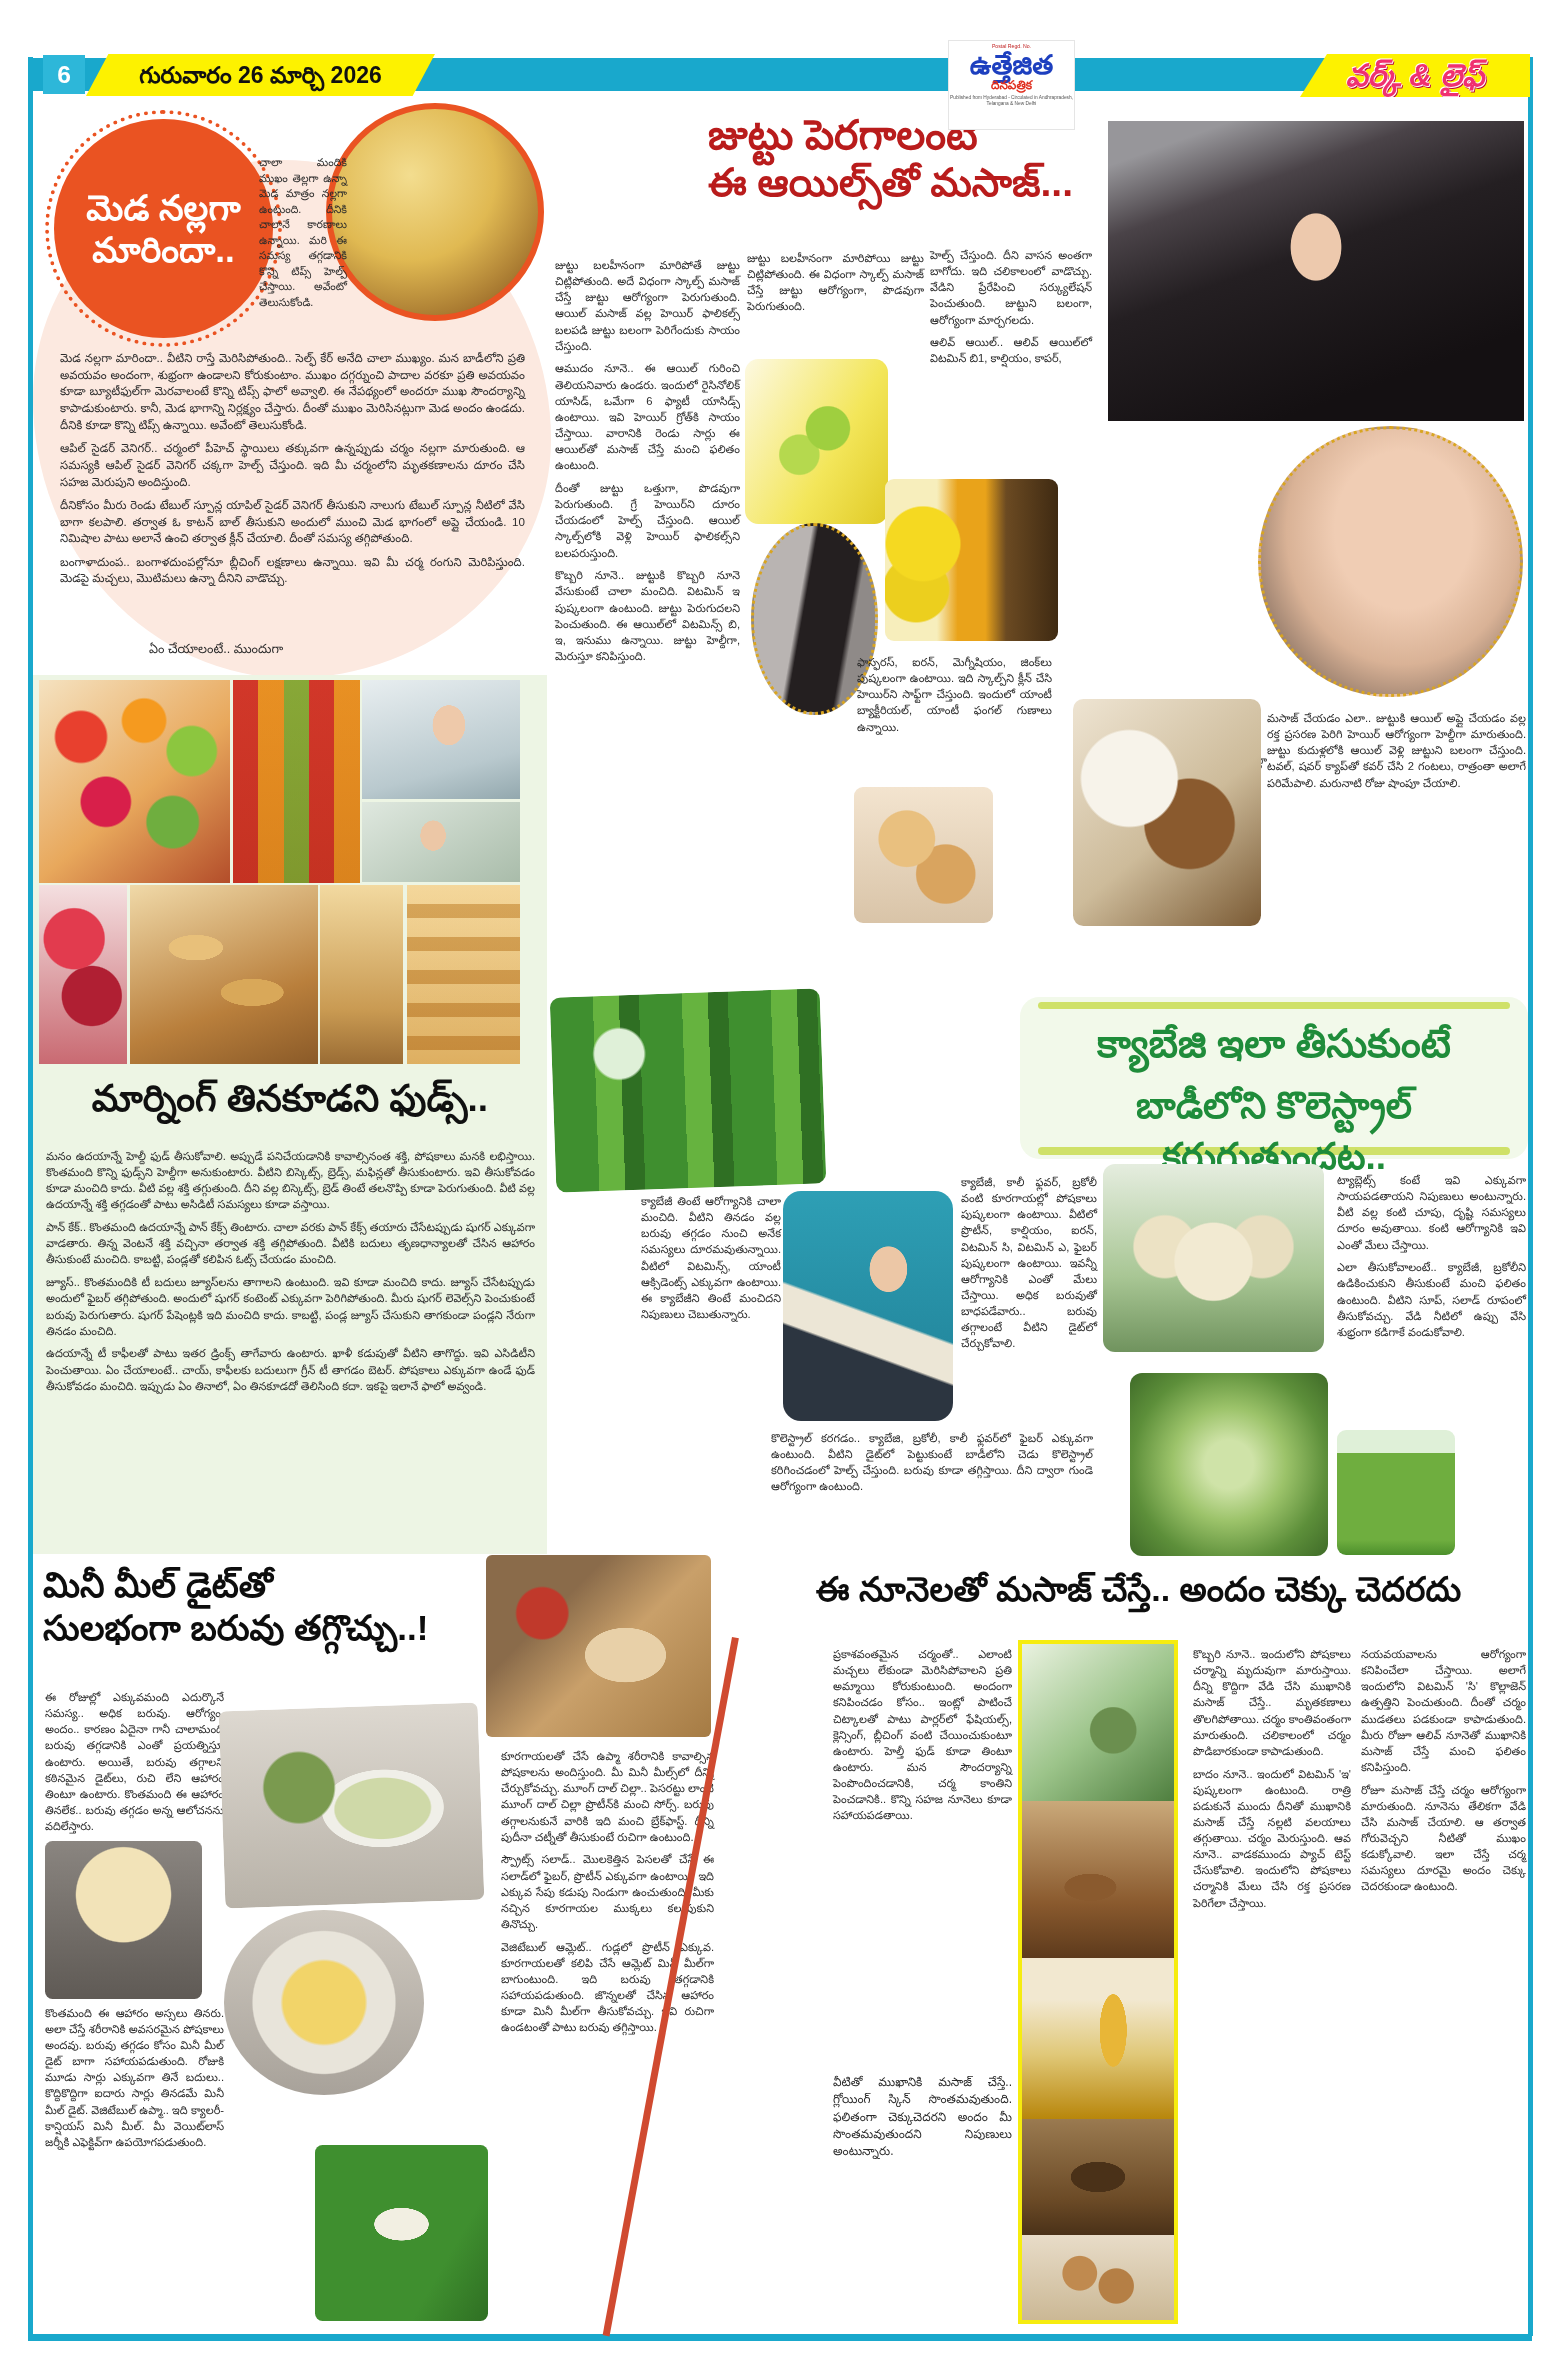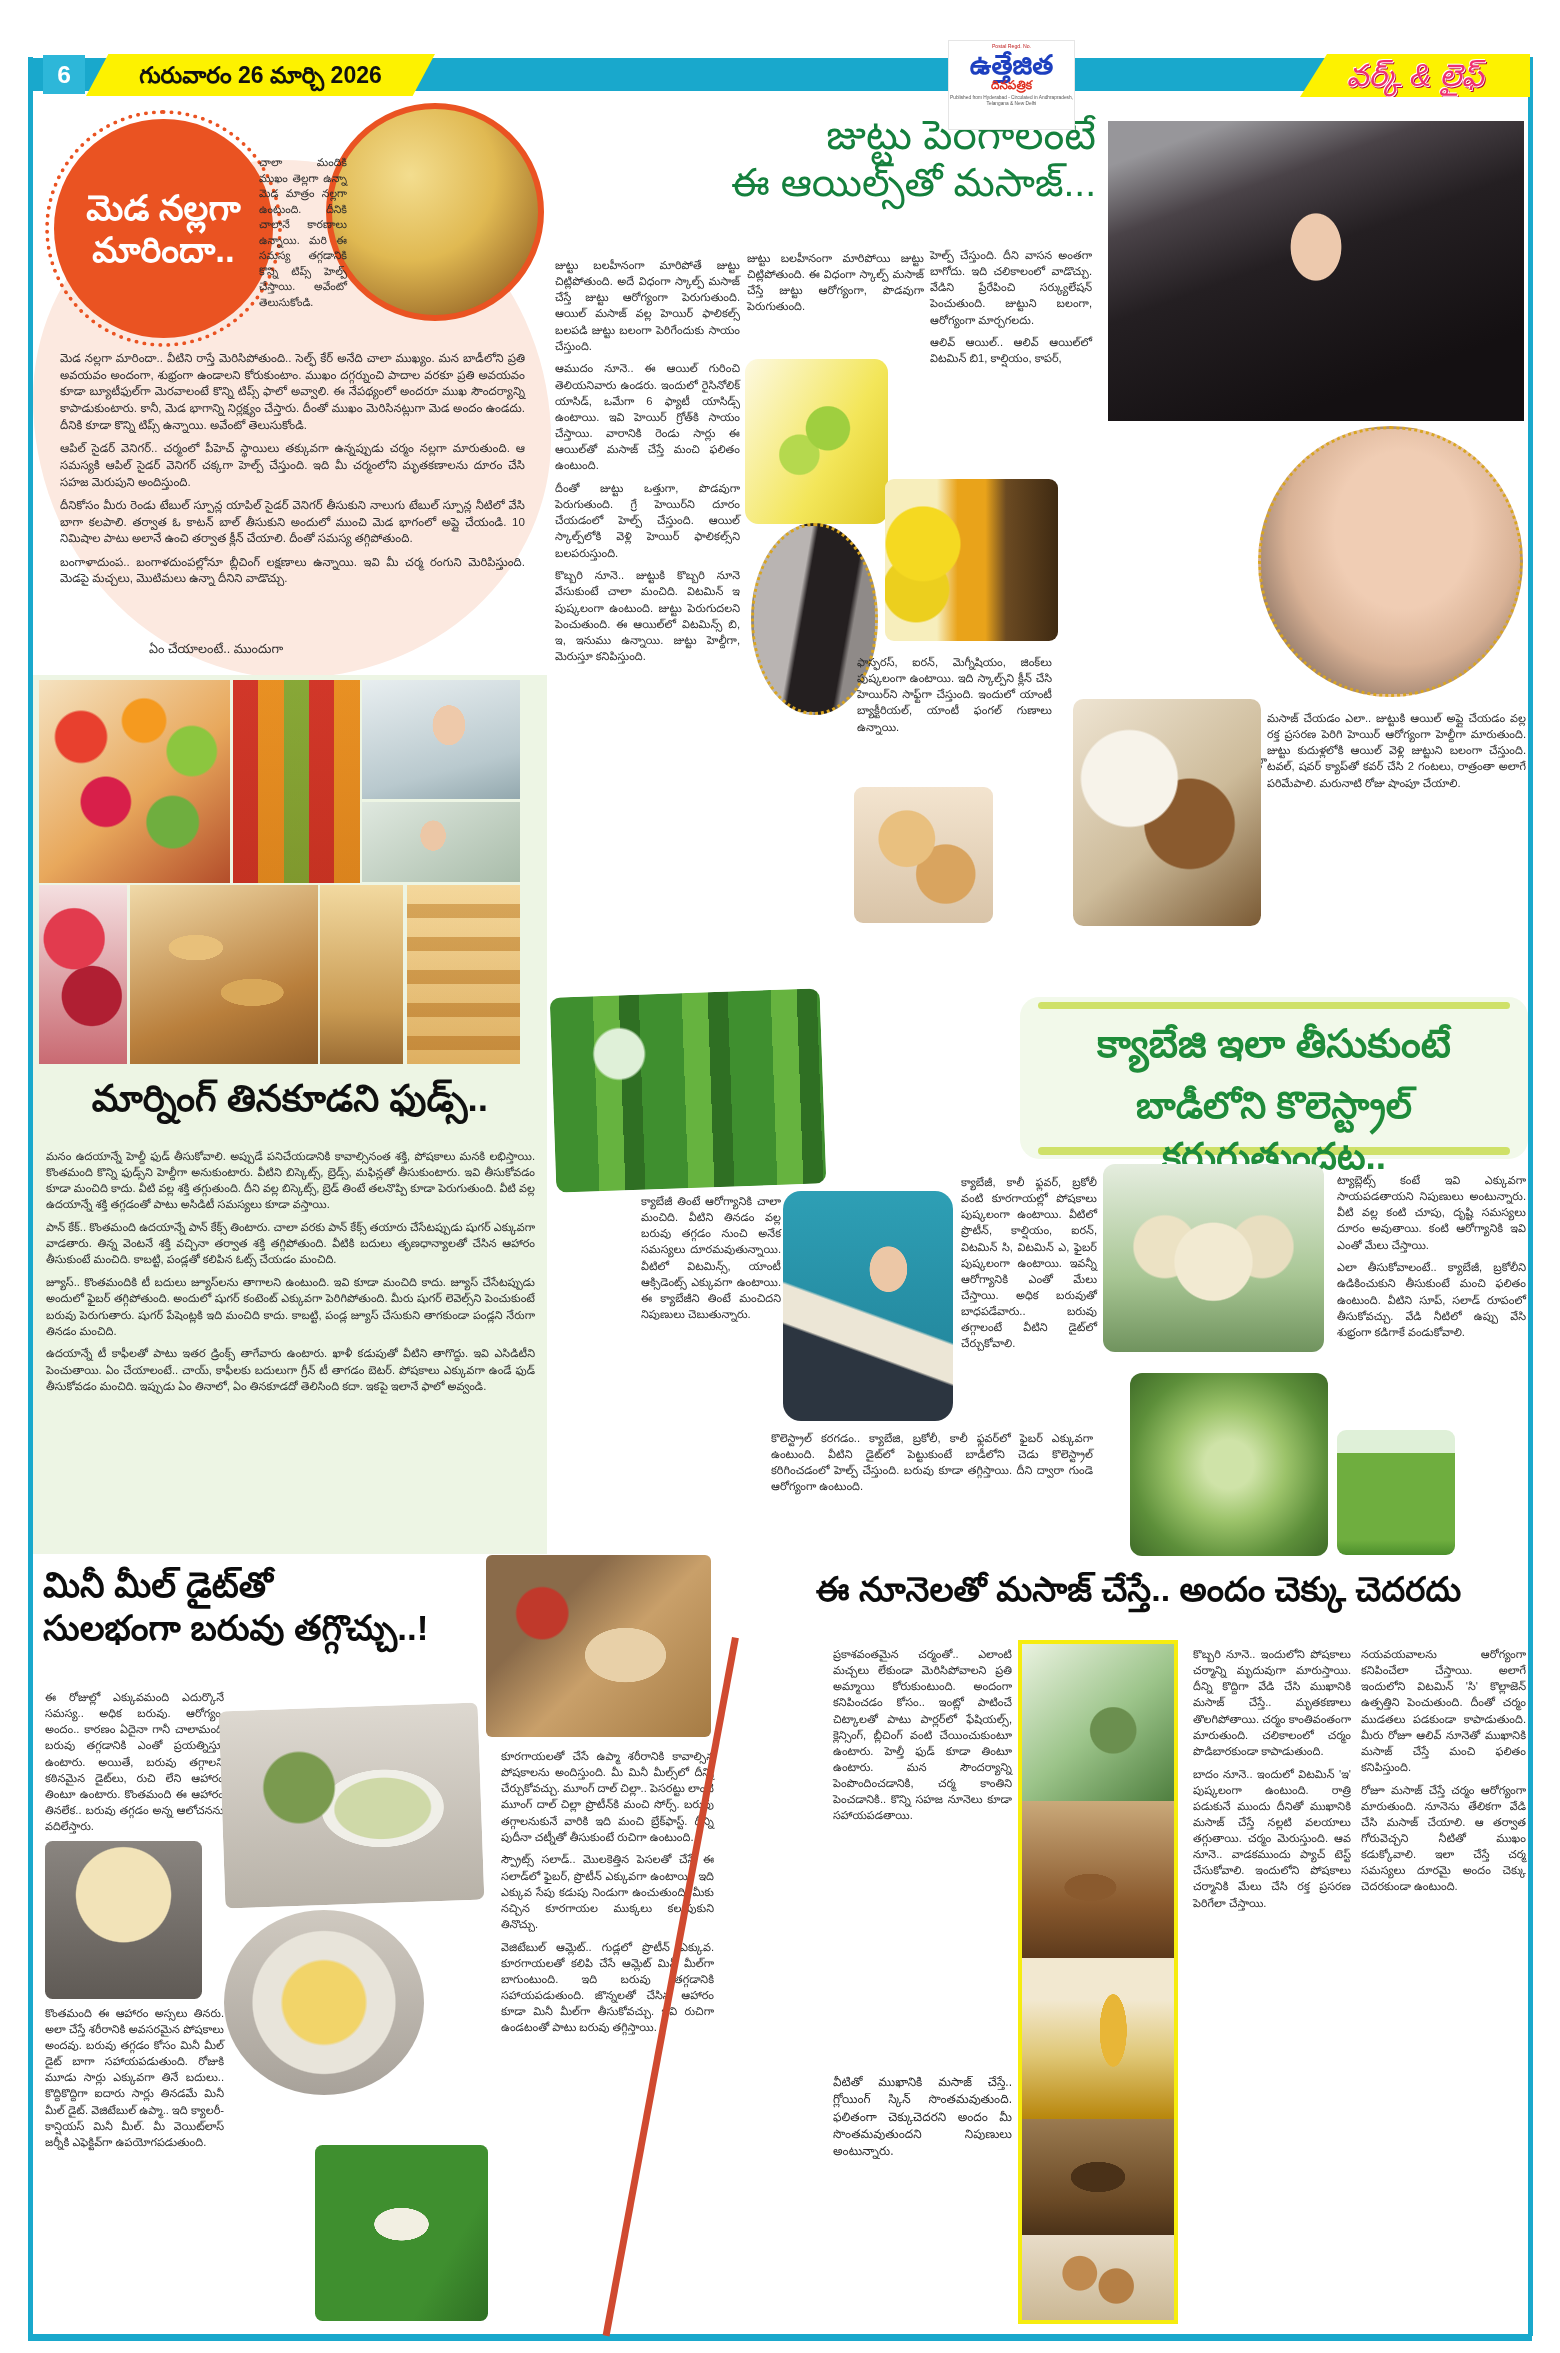--- a/index.html
+++ b/index.html
@@ -20,21 +20,21 @@
             clip-path:polygon(22.4px 0,100% 0,calc(100% - 22.4px) 100%,0 100%);
             font-size:23px;font-weight:bold;color:#111;text-align:center;line-height:42px;}
   .masthead{left:948px;top:40px;width:125px;height:88px;background:#fff;border:0.7px solid #e5e5e5;
             text-align:center;z-index:3;}
   .masthead .tiny{font-size:5.2px;color:#c02020;line-height:1.2;margin-top:2.2px;}
   .masthead .title{font-size:27px;font-weight:bold;color:#1d3fbf;line-height:1.05;margin-top:1.5px;}
   .masthead .sub{font-size:12px;font-weight:bold;color:#e03020;line-height:1.1;}
   .masthead .tiny2{font-size:4.8px;color:#555;margin-top:3px;line-height:1.2;}
   .worklife{left:1300px;top:54px;width:230px;height:43px;background:#fdf200;
             clip-path:polygon(27px 0,100% 0,100% 100%,0 100%);
-            text-align:center;line-height:43px;font-size:31px;font-weight:normal;font-style:italic;
+            text-align:center;line-height:43px;font-size:31px;font-weight:bold;font-style:italic;
             color:#f03070;text-shadow:0.7px 0.7px 0 #fff,-0.7px -0.7px 0 #fff,1.5px 1.5px 0 #b8003f;}
   
   .neck-blob{left:33px;top:160px;width:518px;height:518px;background:#fce9e0;
              border-radius:48% 52% 50% 50% / 46% 54% 46% 54%;}
   .neck-circle-wrap{left:45px;top:110px;width:237px;height:237px;border:4.5px dotted #ea5322;
                     border-radius:50%;padding:5.2px;box-sizing:border-box;z-index:2;}
   .neck-circle{width:100%;height:100%;background:#ea5322;border-radius:50%;display:flex;
                align-items:center;justify-content:center;text-align:center;color:#ffffff;
                font-size:35px;font-weight:bold;line-height:1.18;padding:7.5px;box-sizing:border-box;}
   .neck-intro{left:259px;top:155px;width:88px;height:212px;font-size:10.8px;z-index:2;}
@@ -71,21 +71,21 @@
                linear-gradient(160deg,#f0d9a8,#b97f3c 65%,#8a5a28);}
   .t-pastry{left:320px;top:885px;width:83px;height:179px;
     background:linear-gradient(#f2d9a0,#c99a52 70%,#9a6c34);}
   .t-pancakes{left:407px;top:885px;width:113px;height:179px;
     background:repeating-linear-gradient(180deg,#f4d79b 0 19.4px,#d8a85c 19.4px 33px),
                linear-gradient(#fff,#e8d0a0);background-blend-mode:multiply;}
   .morning-head{left:33px;top:1079px;width:514px;text-align:center;font-size:37px;
                 font-weight:bold;color:#101010;line-height:1.1;}
   .morning-body{left:46px;top:1148px;width:489px;height:399px;font-size:11.2px;}
   
-  .hair-head{left:708px;top:112px;width:388px;text-align:right;color:#15803d;font-weight:normal;line-height:1.16;}
+  .hair-head{left:708px;top:112px;width:388px;text-align:left;color:#b91c1c;font-weight:bold;line-height:1.16;}
   .hair-head .l1{font-size:41px;}
   .hair-head .l2{font-size:39px;}
   .photo-woman{left:1108px;top:121px;width:416px;height:300px;
     background:radial-gradient(ellipse 43px 57px at 50% 42%,#edc9ad 58%,rgba(0,0,0,0) 60%),
                linear-gradient(160deg,#97969a 0 10%,#4a4348 26%,#241f22 45%,#141012 80%);}
   .hair-col1{left:555px;top:257px;width:185px;height:734px;font-size:11.2px;}
   .hair-col2{left:747px;top:250px;width:177px;height:104px;font-size:11.2px;}
   .hair-col3{left:930px;top:247px;width:162px;height:224px;font-size:11.2px;}
   .photo-amla{left:745px;top:359px;width:143px;height:165px;border-radius:13.4px;
     background:radial-gradient(circle at 58% 42%,#9fcf3f 17%,transparent 18%),

